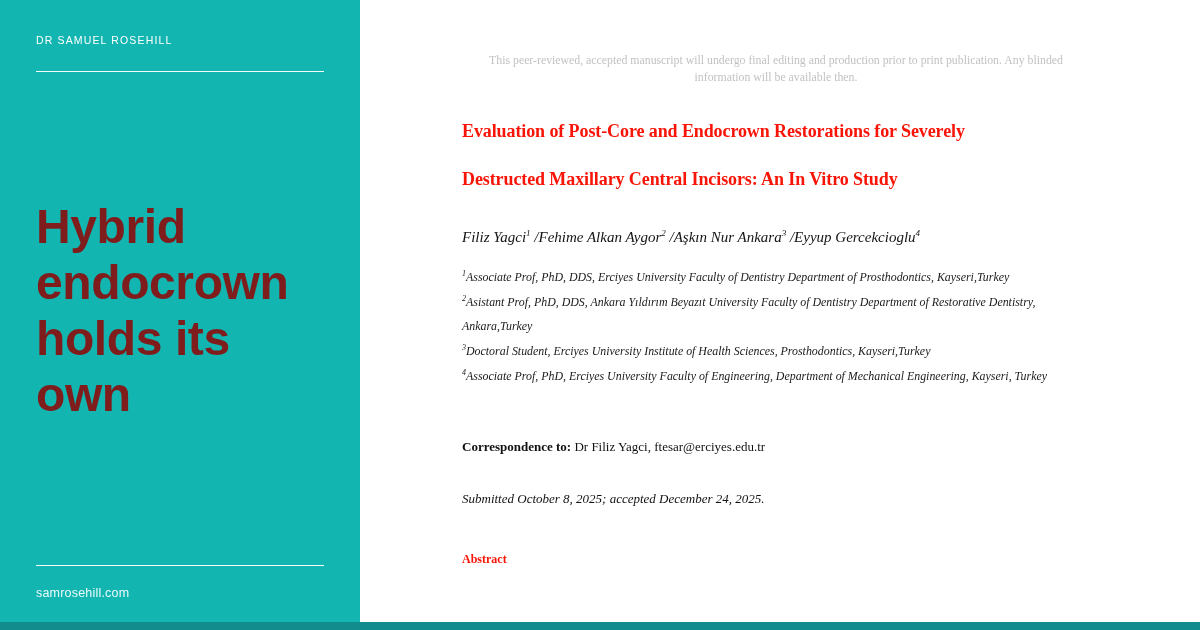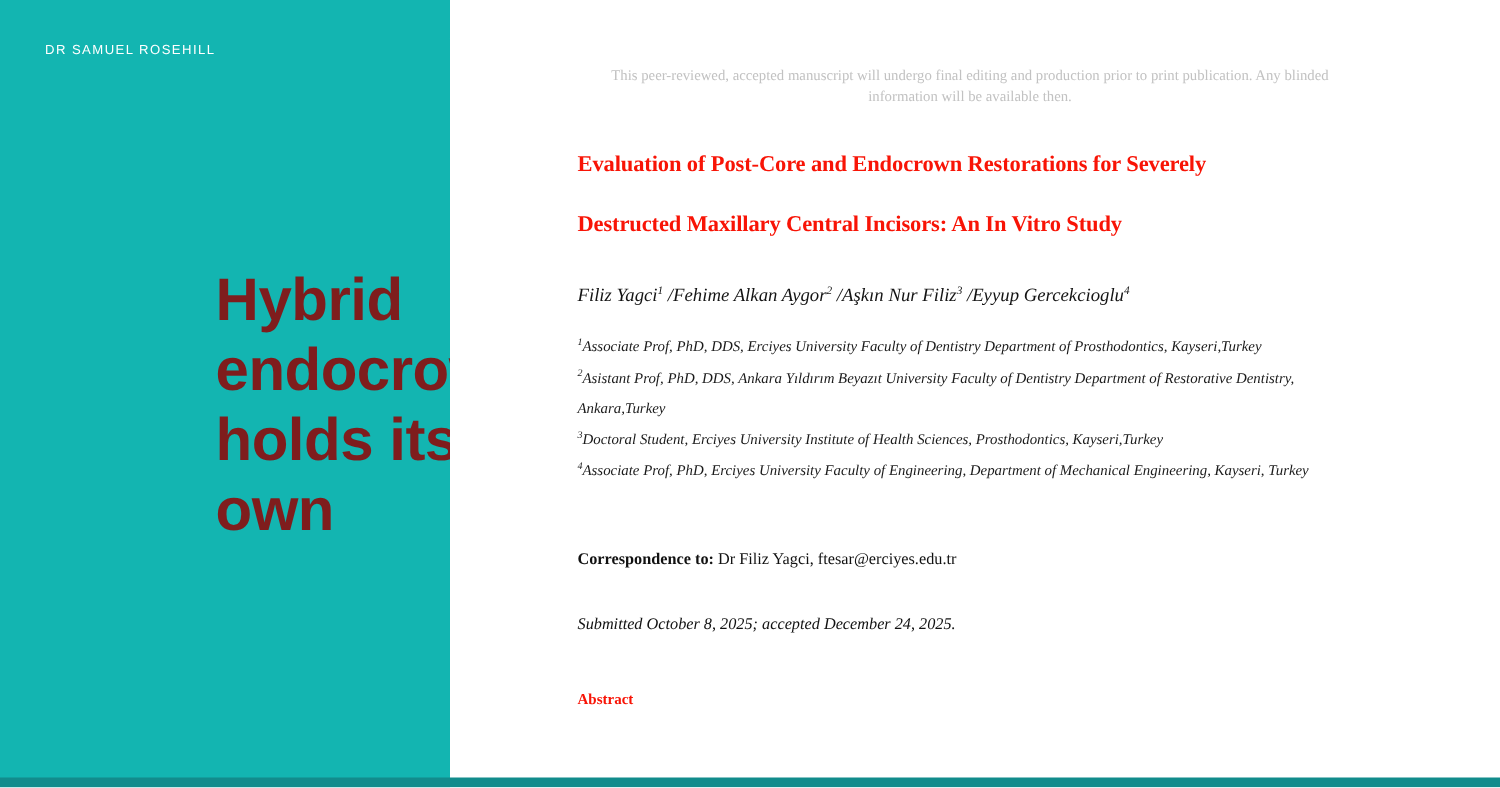--- a/index.html
+++ b/index.html
@@ -27,21 +27,21 @@
 
   
   .sidebar {
     width: 360px;
     height: 630px;
     background: #13b5b1;
     flex: 0 0 360px;
     position: relative;
     padding: 34px 36px 0 36px;
     display: flex;
-    flex-direction: row;
+    flex-direction: column;
   }
 
   .brand-label {
     color: #ffffff;
     font-family: "Liberation Sans", sans-serif;
     font-size: 10.5px;
     font-weight: 400;
     letter-spacing: 1.15px;
     text-transform: uppercase;
     line-height: 1.2;
@@ -225,21 +225,21 @@
 
   <section class="doc-pane">
 
     <p class="doc-disclaimer">This peer-reviewed, accepted manuscript will undergo final editing and production prior to print publication. Any blinded information will be available then.</p>
 
     <h2 class="doc-title">Evaluation of Post-Core and Endocrown Restorations for Severely Destructed Maxillary Central Incisors: An In Vitro Study</h2>
 
     <p class="doc-authors">
       <span><span>Filiz Yagci</span><sup>1</sup></span>
       <span><span>/Fehime Alkan Aygor</span><sup>2</sup></span>
-      <span><span>/Aşkın Nur Filiz</span><sup>3</sup></span>
+      <span><span>/Aşkın Nur Ankara</span><sup>3</sup></span>
       <span><span>/Eyyup Gercekcioglu</span><sup>4</sup></span>
     </p>
 
     <div class="affiliations">
       <p class="affil"><sup>1</sup><span>Associate Prof, PhD, DDS, Erciyes University Faculty of Dentistry Department of Prosthodontics, Kayseri,Turkey</span></p>
       <p class="affil"><sup>2</sup><span>Asistant Prof, PhD, DDS, Ankara Yıldırım Beyazıt University Faculty of Dentistry Department of Restorative Dentistry, Ankara,Turkey</span></p>
       <p class="affil"><sup>3</sup><span>Doctoral Student, Erciyes University Institute of Health Sciences, Prosthodontics, Kayseri,Turkey</span></p>
       <p class="affil"><sup>4</sup><span>Associate Prof, PhD, Erciyes University Faculty of Engineering, Department of Mechanical Engineering, Kayseri, Turkey</span></p>
     </div>
 

